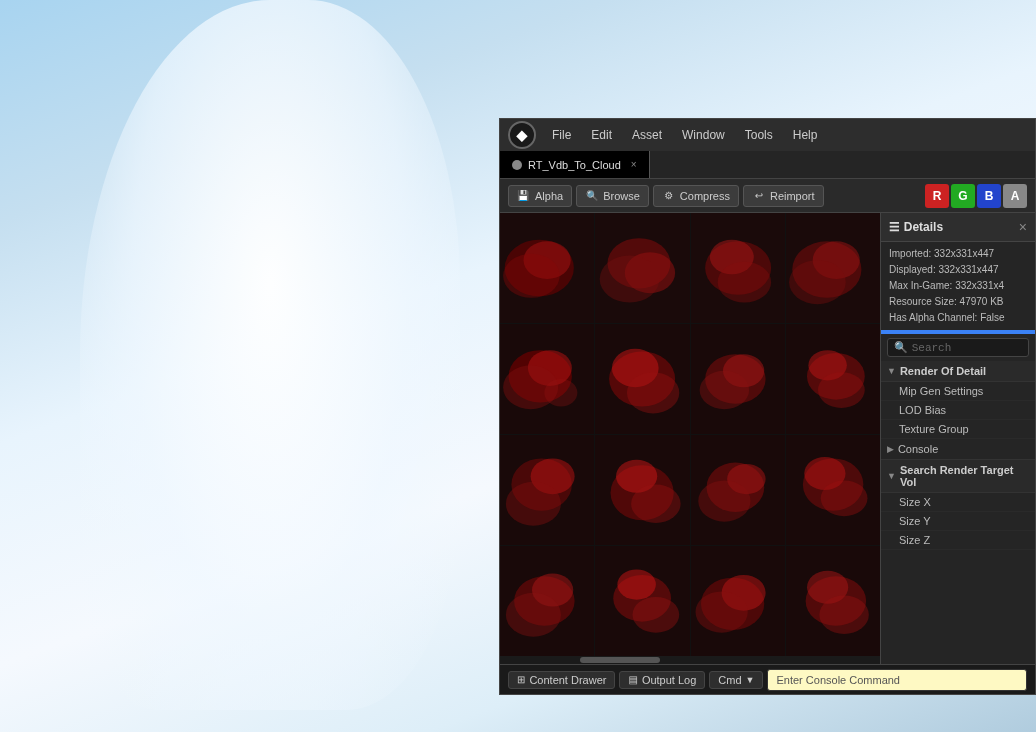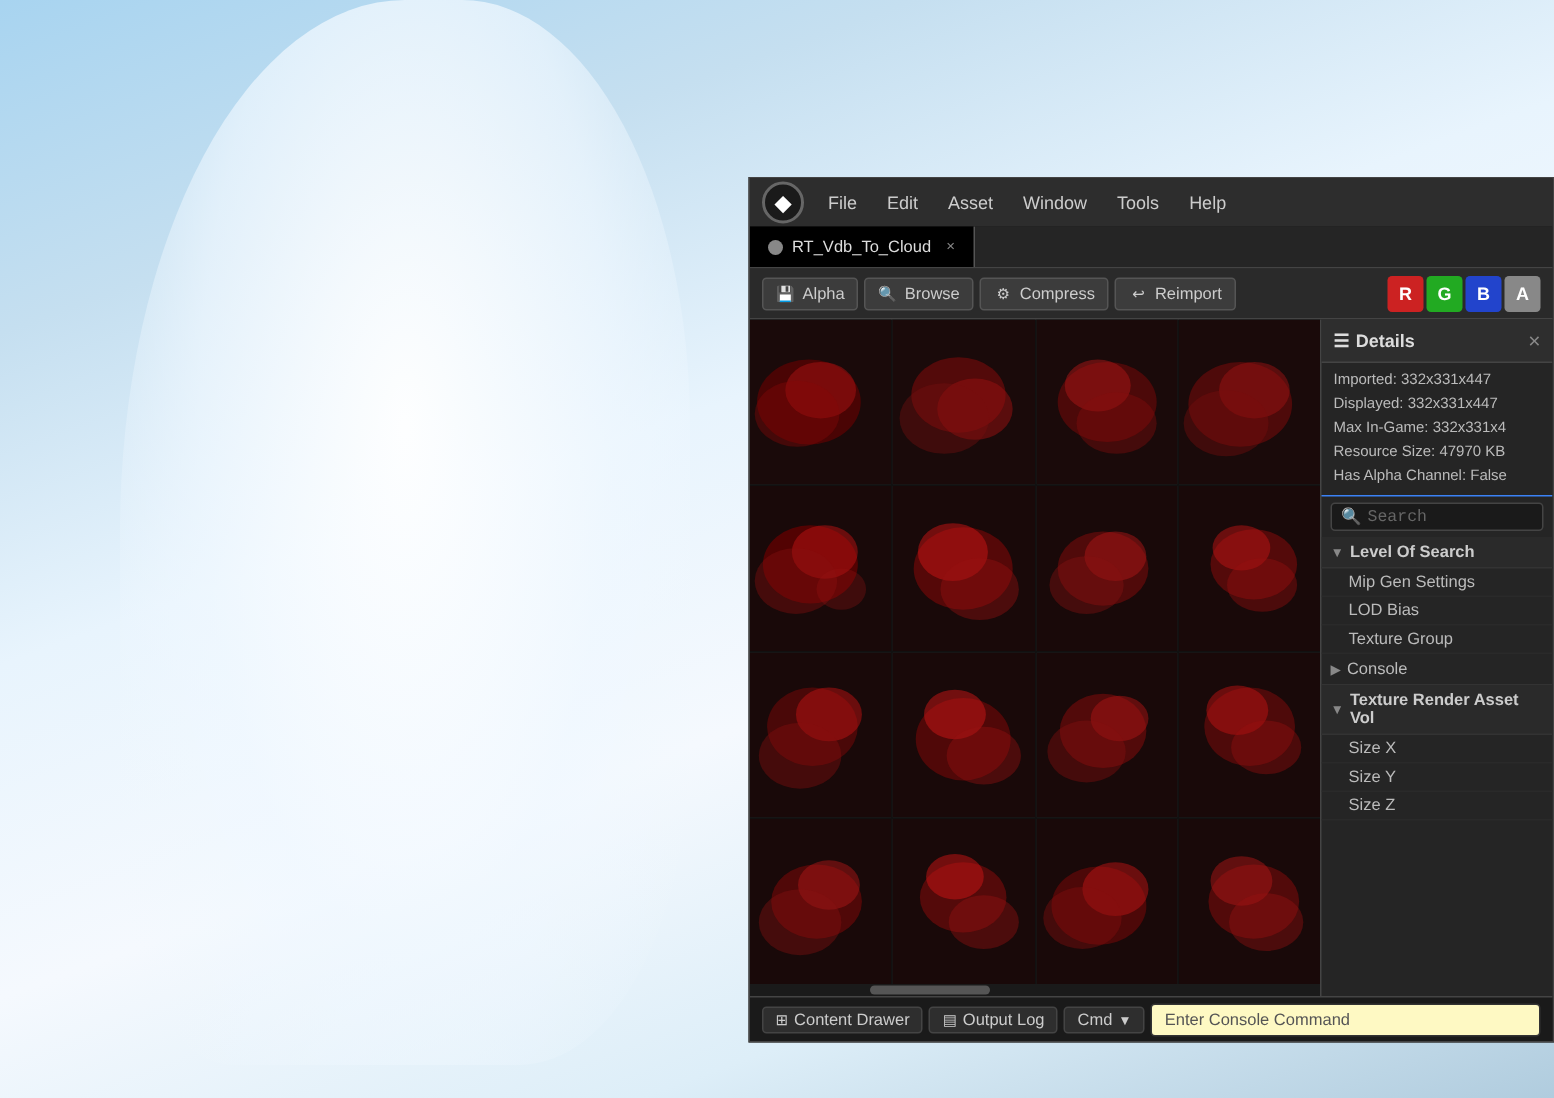--- a/index.html
+++ b/index.html
@@ -236,21 +236,21 @@
     }
 
     .details-close {
       color: #888;
       cursor: pointer;
       font-size: 14px;
     }
 
     .details-info {
       padding: 4px 8px;
-      border-bottom: 1px solid #3b82f6;
+      border-bottom: 4px solid #3b82f6;
     }
 
     .details-info-row {
       color: #bbb;
       font-size: 10px;
       line-height: 1.6;
     }
 
     
     .search-bar {
@@ -622,34 +622,34 @@
 
       <div class="search-bar">
         <span style="color:#666; font-size:11px;">🔍</span>
         <input type="text" placeholder="Search" style="">
       </div>
 
       <div class="properties-tree">
 
         <div class="prop-section-header">
           <span class="prop-section-arrow">▼</span>
-          <span class="prop-section-title">Level Of Search</span>
+          <span class="prop-section-title">Render Of Detail</span>
         </div>
         <div class="prop-item">Mip Gen Settings</div>
         <div class="prop-item">LOD Bias</div>
         <div class="prop-item">Texture Group</div>
 
         <div class="prop-advanced">
           <span class="prop-advanced-arrow">▶</span>
           <span>Console</span>
         </div>
 
         <div class="prop-section-header">
           <span class="prop-section-arrow">▼</span>
-          <span class="prop-section-title">Texture Render Asset Vol</span>
+          <span class="prop-section-title">Search Render Target Vol</span>
         </div>
         <div class="prop-item">Size X</div>
         <div class="prop-item">Size Y</div>
         <div class="prop-item">Size Z</div>
       </div>
     </div>
   </div>
 
   <div class="status-bar">
     <div class="status-btn">

